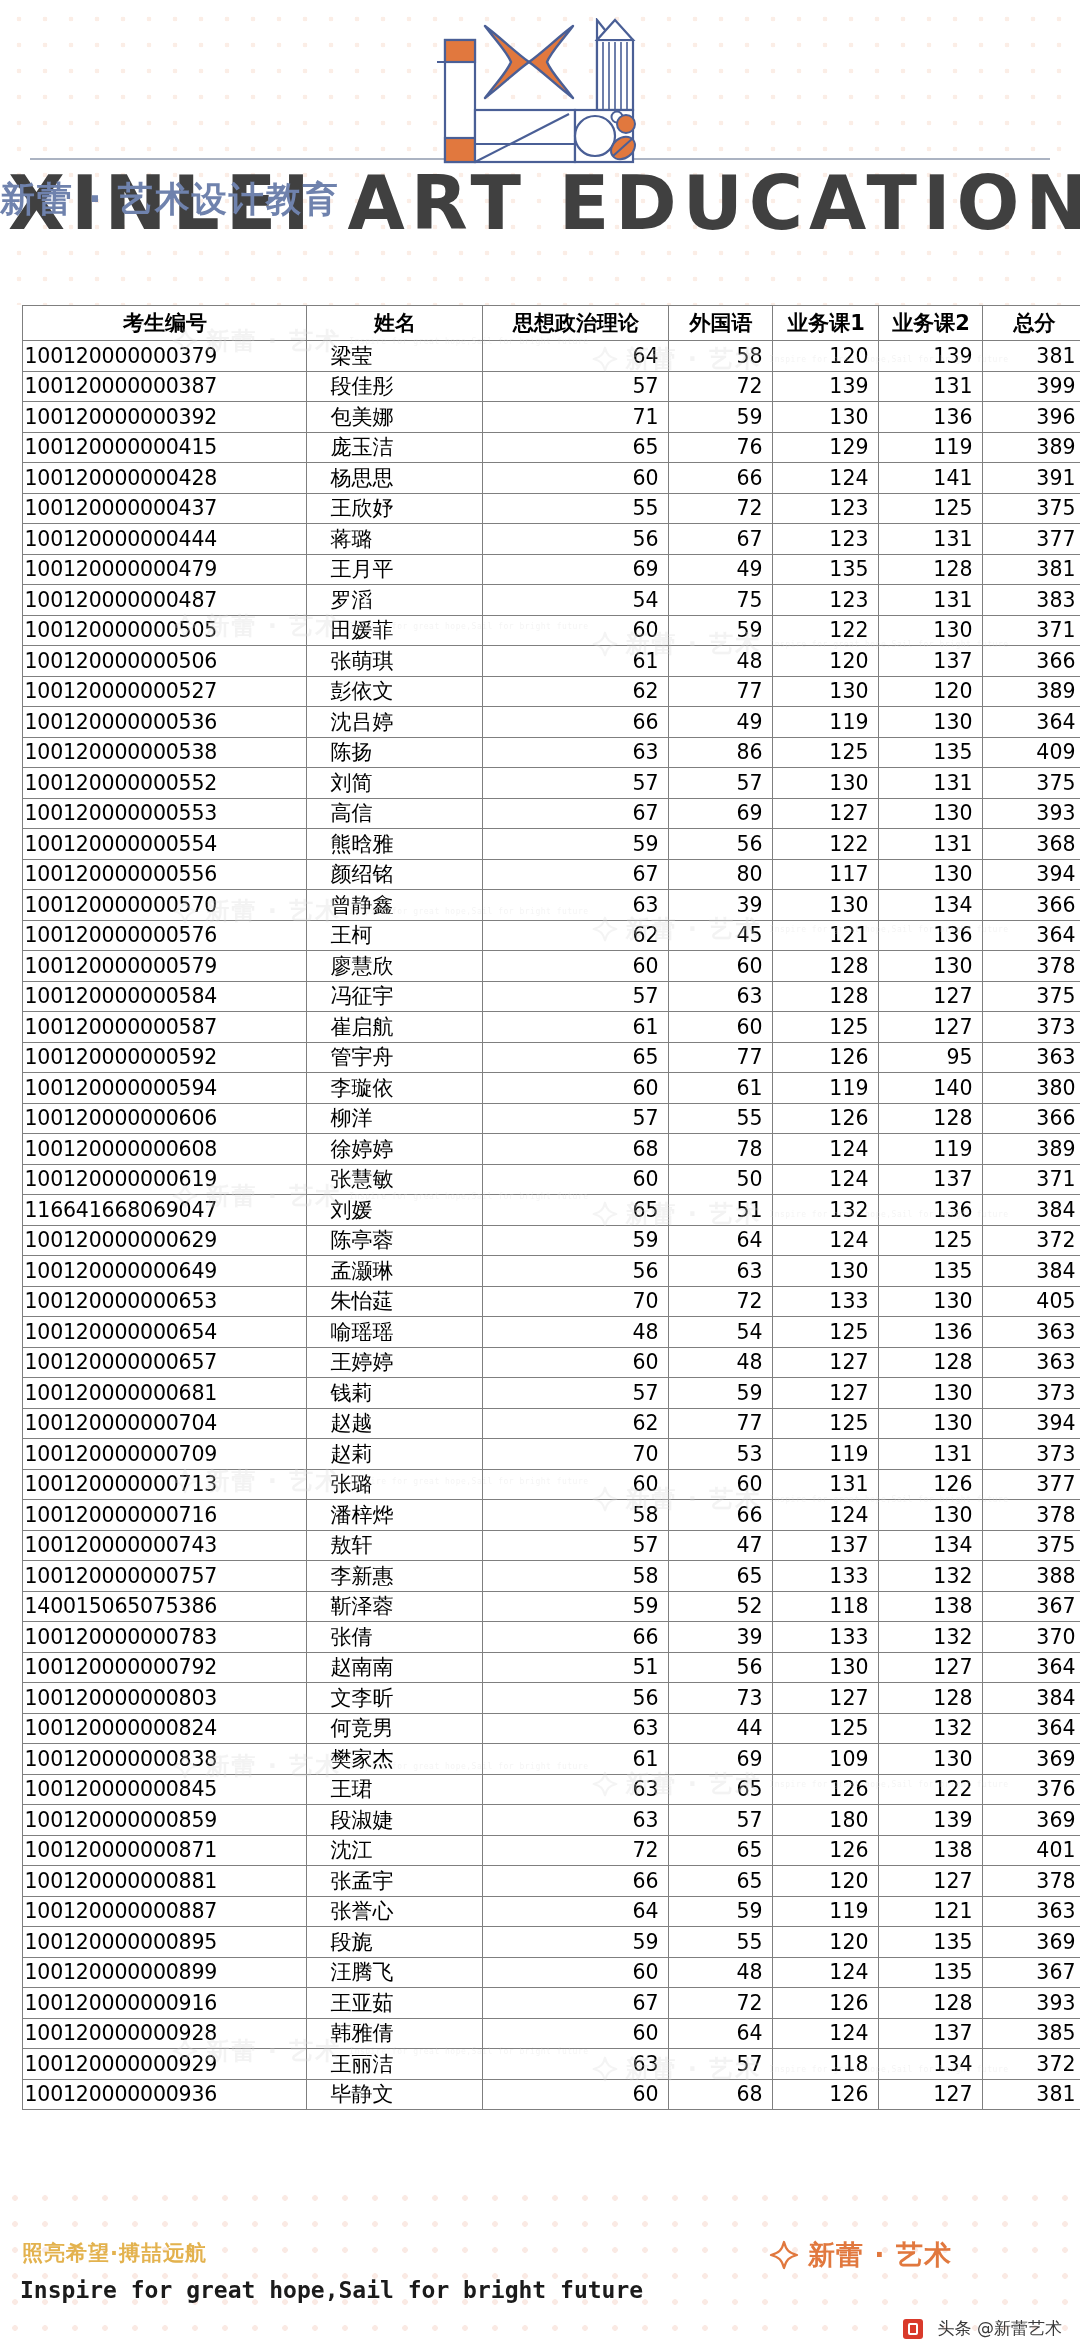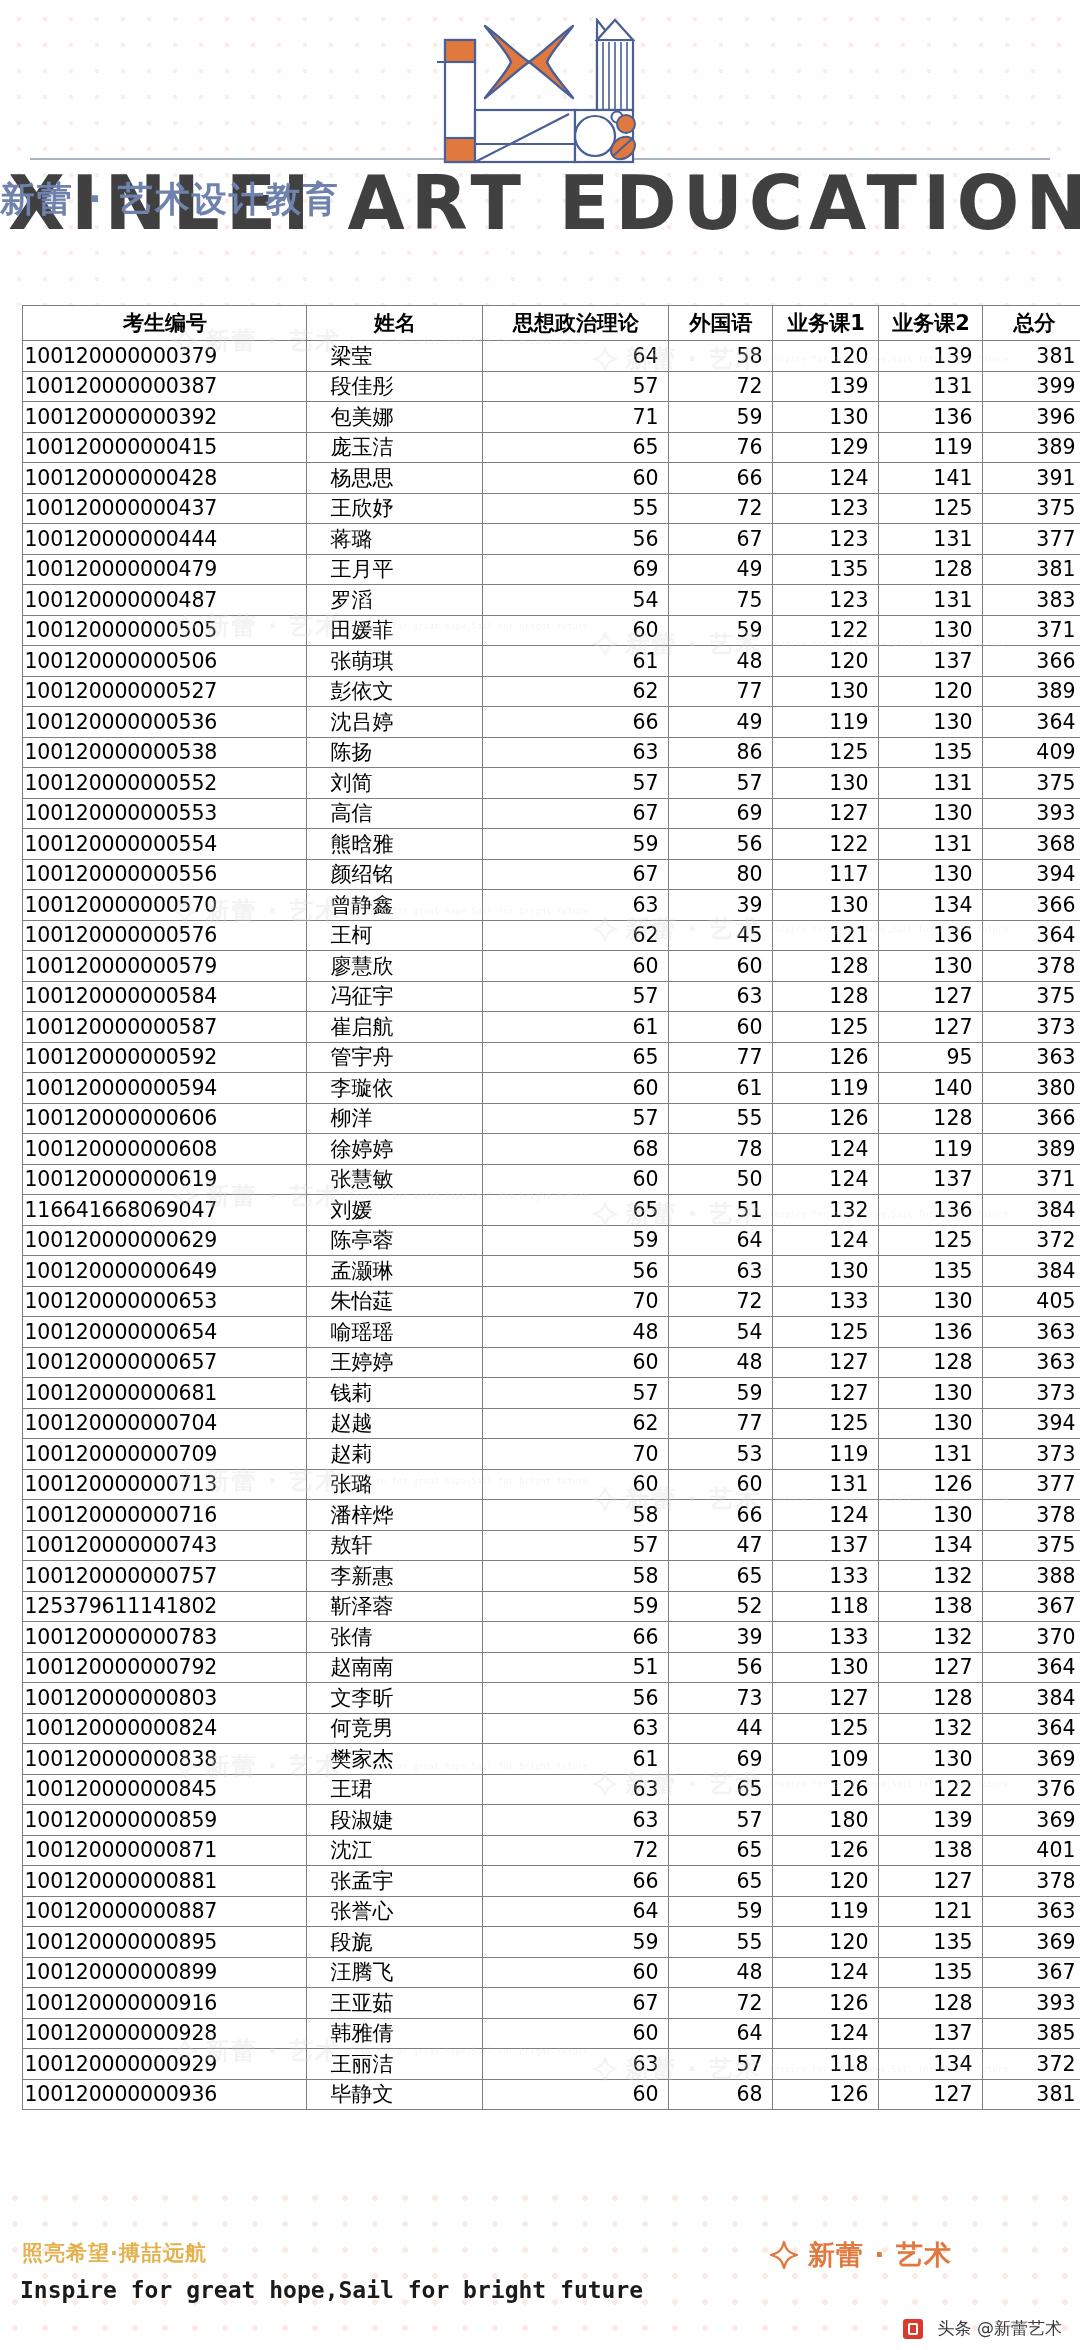--- a/index.html
+++ b/index.html
@@ -595,21 +595,21 @@
         <tr>
           <td class="c-id">100120000000757</td>
           <td class="c-name">李新惠</td>
           <td class="c-num">58</td>
           <td class="c-num">65</td>
           <td class="c-num">133</td>
           <td class="c-num">132</td>
           <td class="c-num">388</td>
         </tr>
         <tr>
-          <td class="c-id">125379611141802</td>
+          <td class="c-id">140015065075386</td>
           <td class="c-name">靳泽蓉</td>
           <td class="c-num">59</td>
           <td class="c-num">52</td>
           <td class="c-num">118</td>
           <td class="c-num">138</td>
           <td class="c-num">367</td>
         </tr>
         <tr>
           <td class="c-id">100120000000783</td>
           <td class="c-name">张倩</td>

